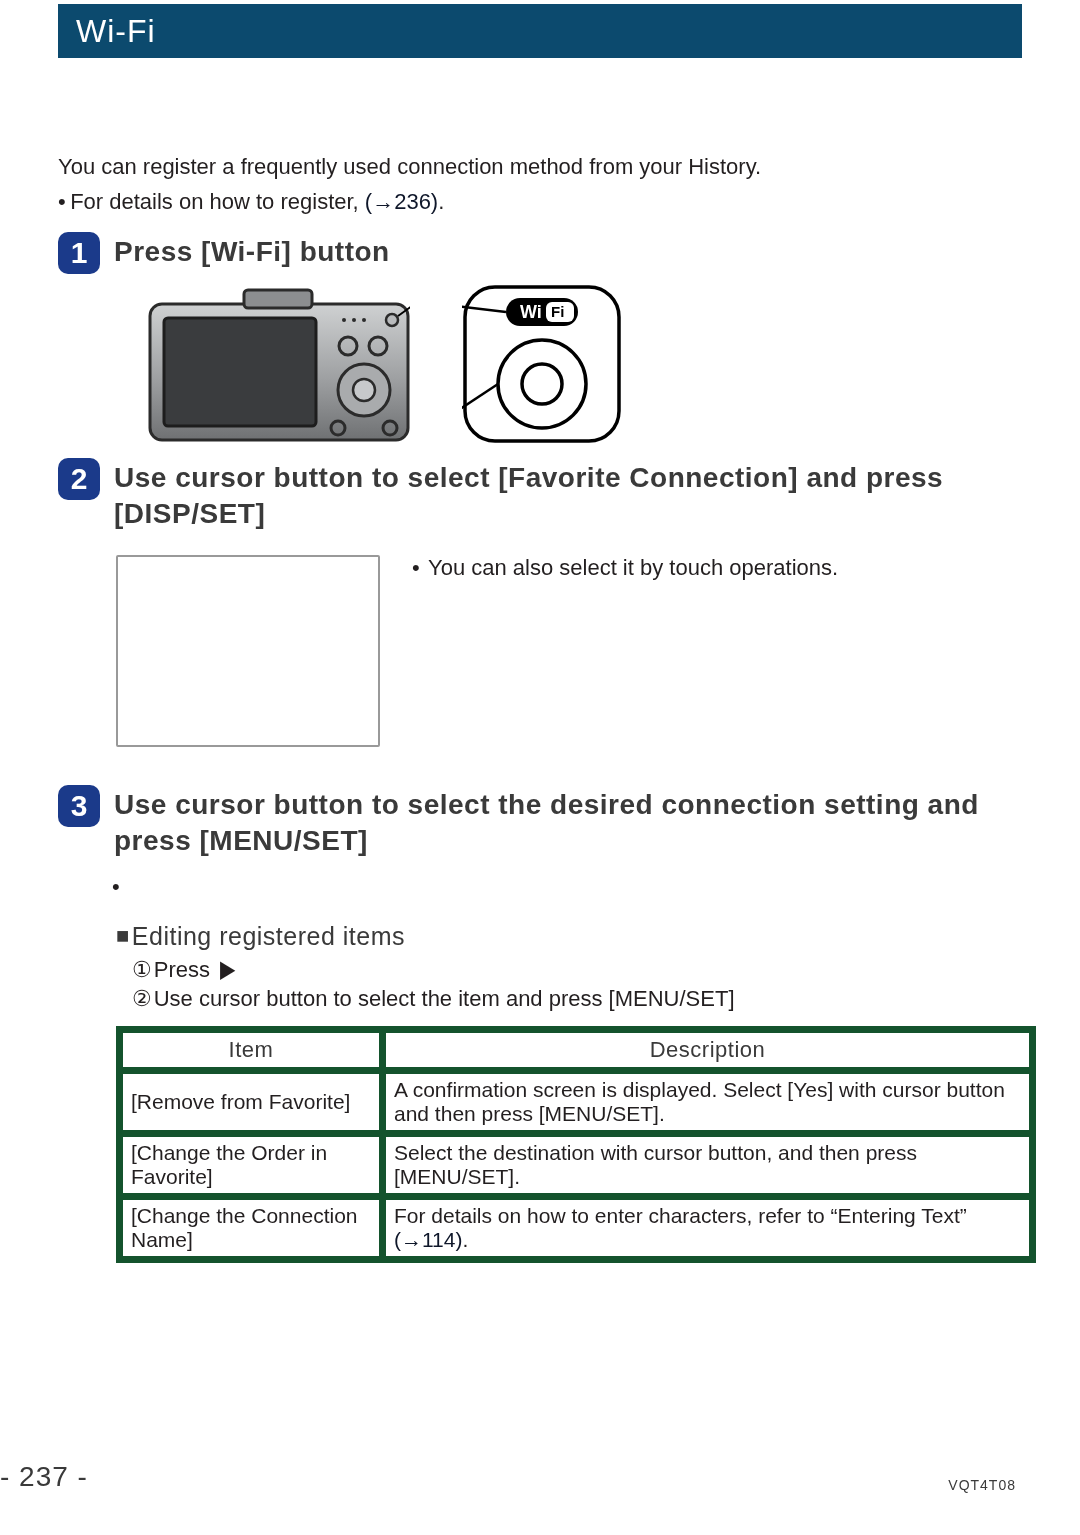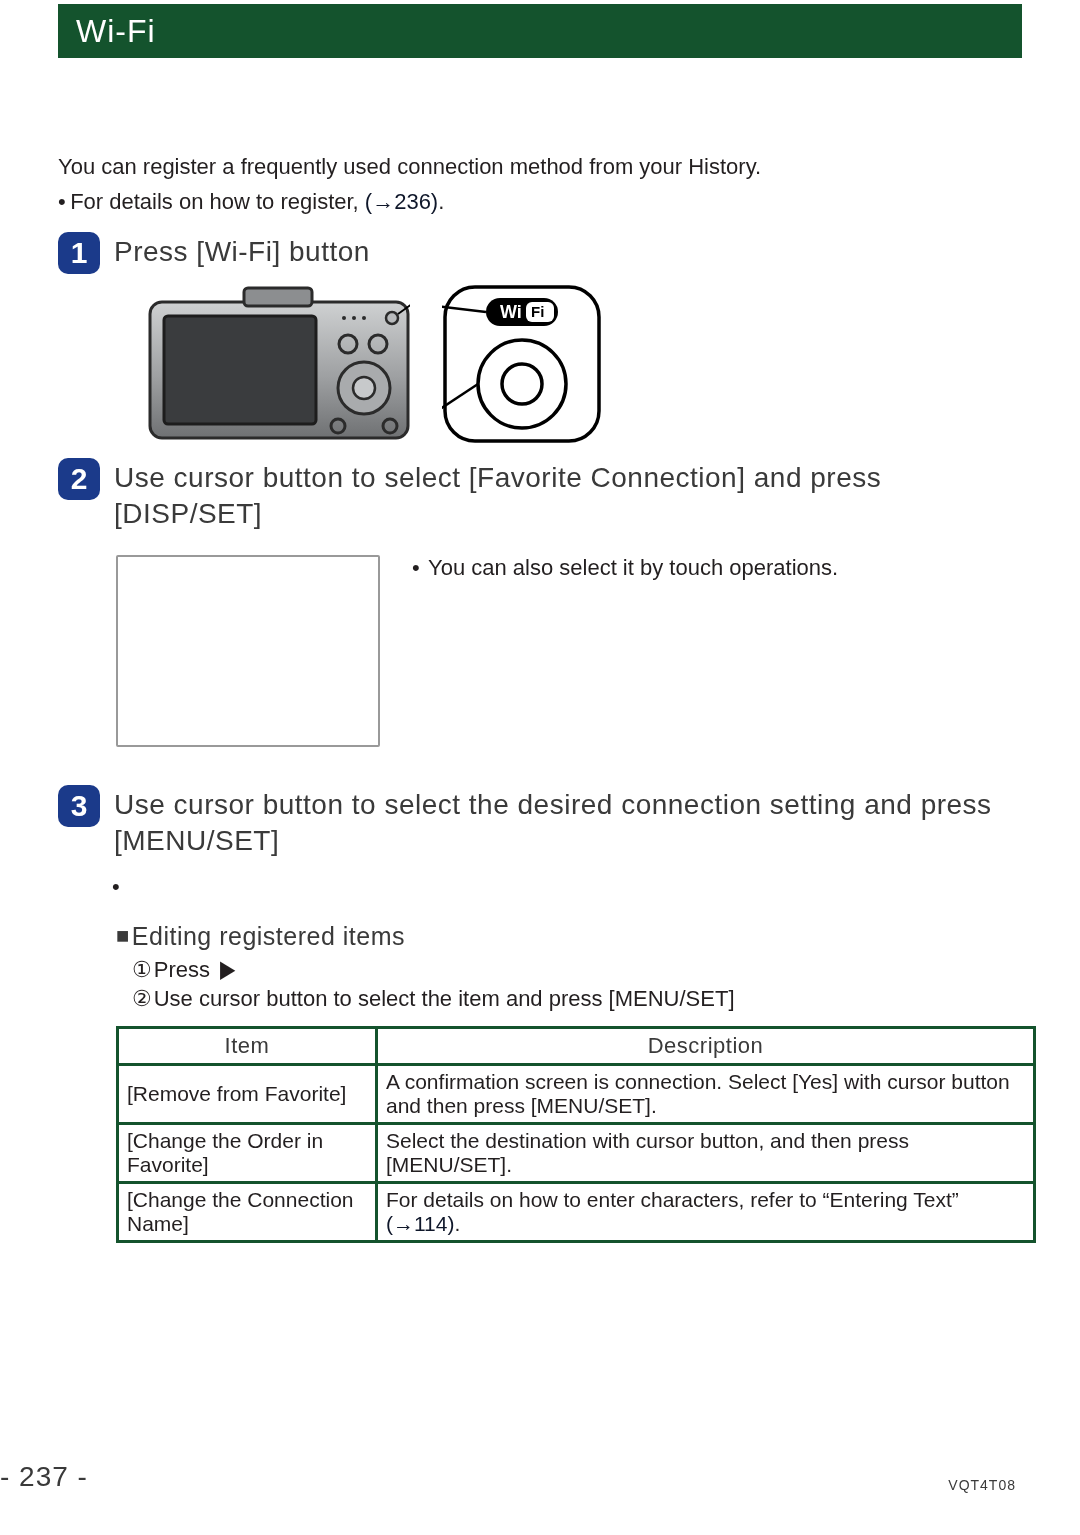--- a/index.html
+++ b/index.html
@@ -11,21 +11,21 @@
     width: 1080px;
   }
   .page {
     width: 1080px;
     height: 1535px;
     position: relative;
     box-sizing: border-box;
     padding: 0 58px 0 58px;
   }
   .header-bar {
-    background: #14532d;
+    background: #0c4a6e;
     height: 54px;
     margin: 4px 0 0 0;
     display: flex;
     align-items: center;
     padding-left: 18px;
     box-sizing: border-box;
   }
   .header-title {
     color: #fff;
     font-size: 32px;
@@ -75,27 +75,28 @@
     align-items: center;
     justify-content: center;
     font-family: Arial, sans-serif;
   }
   .step-title {
     font-size: 28px;
     letter-spacing: 0.5px;
     color: #3a3a3a;
     line-height: 1.3;
     padding-top: 2px;
+    font-weight: bold;
   }
 
   .camera-row {
     margin: 14px 0 0 0;
     display: flex;
-    gap: 32px;
-    align-items: flex-start;
+    gap: 52px;
+    align-items: flex-end;
     padding-left: 90px;
   }
   .camera-svg {
     width: 262px;
     height: 158px;
   }
   .callout-svg {
     width: 160px;
     height: 160px;
   }
@@ -162,21 +163,21 @@
     transform: scaleY(1.2);
   }
 
   table.items {
     border-collapse: collapse;
     width: 920px;
     margin: 12px 0 0 0;
     font-size: 21px;
   }
   table.items th, table.items td {
-    border: 3px solid #14532d;
+    border: 7px solid #14532d;
     padding: 4px 8px;
     text-align: left;
     vertical-align: middle;
   }
   table.items th {
     font-weight: normal;
     text-align: center;
     color: #3a3a3a;
     font-size: 22px;
     letter-spacing: 0.5px;
@@ -321,21 +322,21 @@
       <table class="items">
         <thead>
           <tr>
             <th>Item</th>
             <th>Description</th>
           </tr>
         </thead>
         <tbody>
           <tr>
             <td>[Remove from Favorite]</td>
-            <td>A confirmation screen is connection. Select [Yes] with cursor button and then press [MENU/SET].</td>
+            <td>A confirmation screen is displayed. Select [Yes] with cursor button and then press [MENU/SET].</td>
           </tr>
           <tr>
             <td>[Change the Order in Favorite]</td>
             <td>Select the destination with cursor button, and then press [MENU/SET].</td>
           </tr>
           <tr>
             <td>[Change the Connection Name]</td>
             <td>
               <span>For details on how to enter characters, refer to “Entering Text” </span><span class="link">(→114)</span><span>.</span>
             </td>

